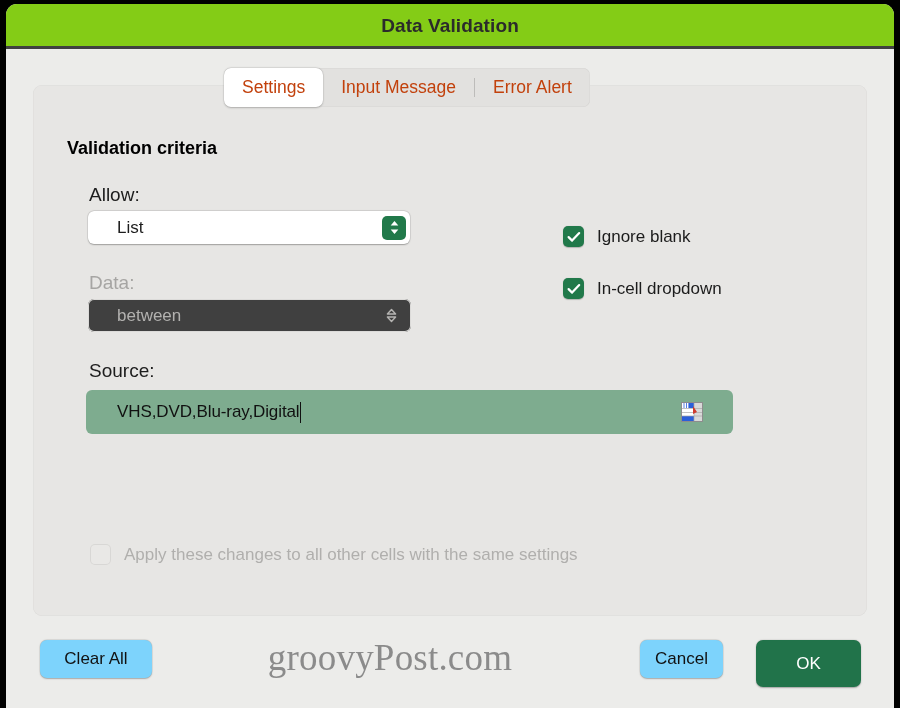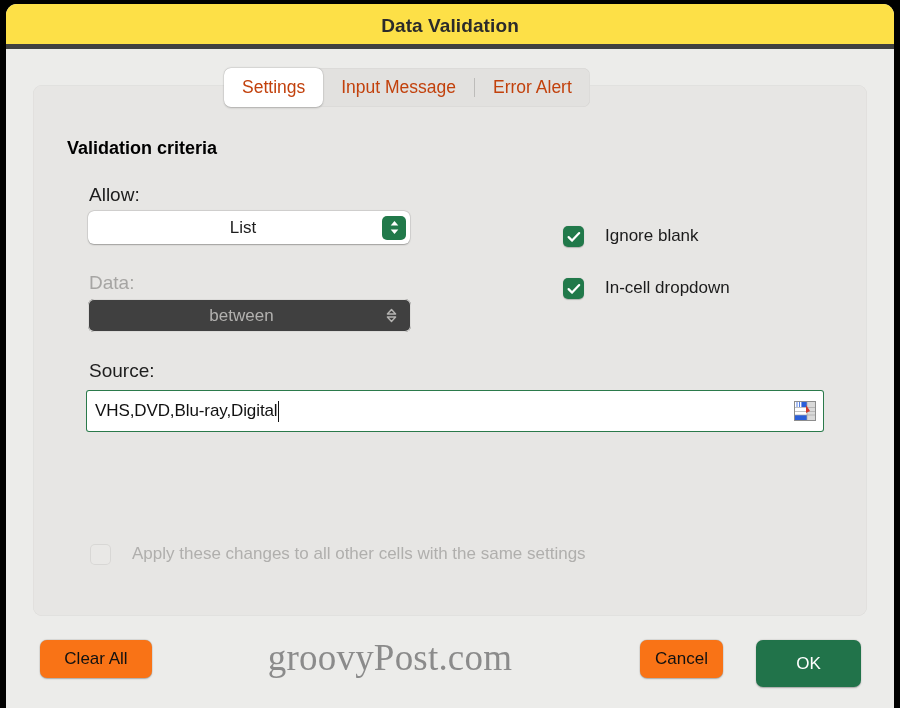--- a/index.html
+++ b/index.html
@@ -24,22 +24,22 @@
     box-sizing: border-box;
     overflow: hidden;
   }
 
   
   .titlebar {
     position: absolute;
     left: 0; top: 0;
     width: 888px;
     height: 45px;
-    background: #fde047;
-    border-bottom: 5px solid #404040;
+    background: #84cc16;
+    border-bottom: 3px solid #404040;
     box-sizing: border-box;
   }
   .titlebar-text {
     position: absolute;
     left: 0; top: 0;
     width: 888px;
     line-height: 44px;
     text-align: center;
     font-size: 19px;
     font-weight: bold;
@@ -122,23 +122,22 @@
     background: #ffffff;
     border-radius: 6px;
     box-sizing: border-box;
     box-shadow: 0 0.5px 1.5px rgba(0,0,0,0.28), 0 0 0 0.5px rgba(0,0,0,0.1);
     display: flex;
     align-items: center;
   }
   .popup-text {
     font-size: 17px;
     color: #1d1d1d;
-    padding-left: 16px;
+    padding-left: 29px;
     flex: 1;
-    text-align: center;
   }
   .popup-arrowbox {
     width: 24px;
     height: 24px;
     background: #21794a;
     border-radius: 5px;
     margin-right: 4px;
     display: flex;
     flex-direction: column;
     align-items: center;
@@ -154,22 +153,22 @@
   .popup.disabled .popup-text { color: #b2b1af; }
   .popup.disabled .popup-arrowbox {
     background: transparent;
     margin-right: 8px;
   }
 
   
   .checkrow {
     position: absolute;
     display: flex;
-    align-items: flex-start;
-    gap: 21px;
+    align-items: center;
+    gap: 13px;
   }
   .checkbox {
     width: 21px;
     height: 21px;
     border-radius: 5px;
     background: #21794a;
     display: flex;
     align-items: center;
     justify-content: center;
     flex: none;
@@ -185,26 +184,26 @@
     color: #1c1c1c;
     white-space: nowrap;
   }
   .checklabel.disabled { color: #b0afad; }
 
   
   .source-wrap {
     position: absolute;
     left: 53px;
     top: 305px;
-    width: 738px;
+    width: 647px;
     height: 42px;
     background: #7eac8f;
     border-radius: 6px;
     box-sizing: border-box;
-    padding: 0;
+    padding: 22px;
   }
   .source-inner {
     width: 100%;
     height: 100%;
     background: #ffffff;
     border-radius: 3px;
     box-sizing: border-box;
     box-shadow: inset 0 0 0 1px #2b7a4b;
     display: flex;
     align-items: center;
@@ -237,21 +236,21 @@
     position: absolute;
     display: flex;
     align-items: center;
     justify-content: center;
     font-size: 17px;
     border-radius: 7px;
     box-sizing: border-box;
     user-select: none;
   }
   .btn.light {
-    background: #f97316;
+    background: #7dd3fc;
     color: #111111;
     box-shadow: 0 0.5px 1.5px rgba(0,0,0,0.26), 0 0 0 0.5px rgba(0,0,0,0.08);
   }
   .btn.primary {
     background: #21734a;
     color: #ffffff;
     box-shadow: 0 0.5px 1.5px rgba(0,0,0,0.3);
   }
 
   .watermark {

